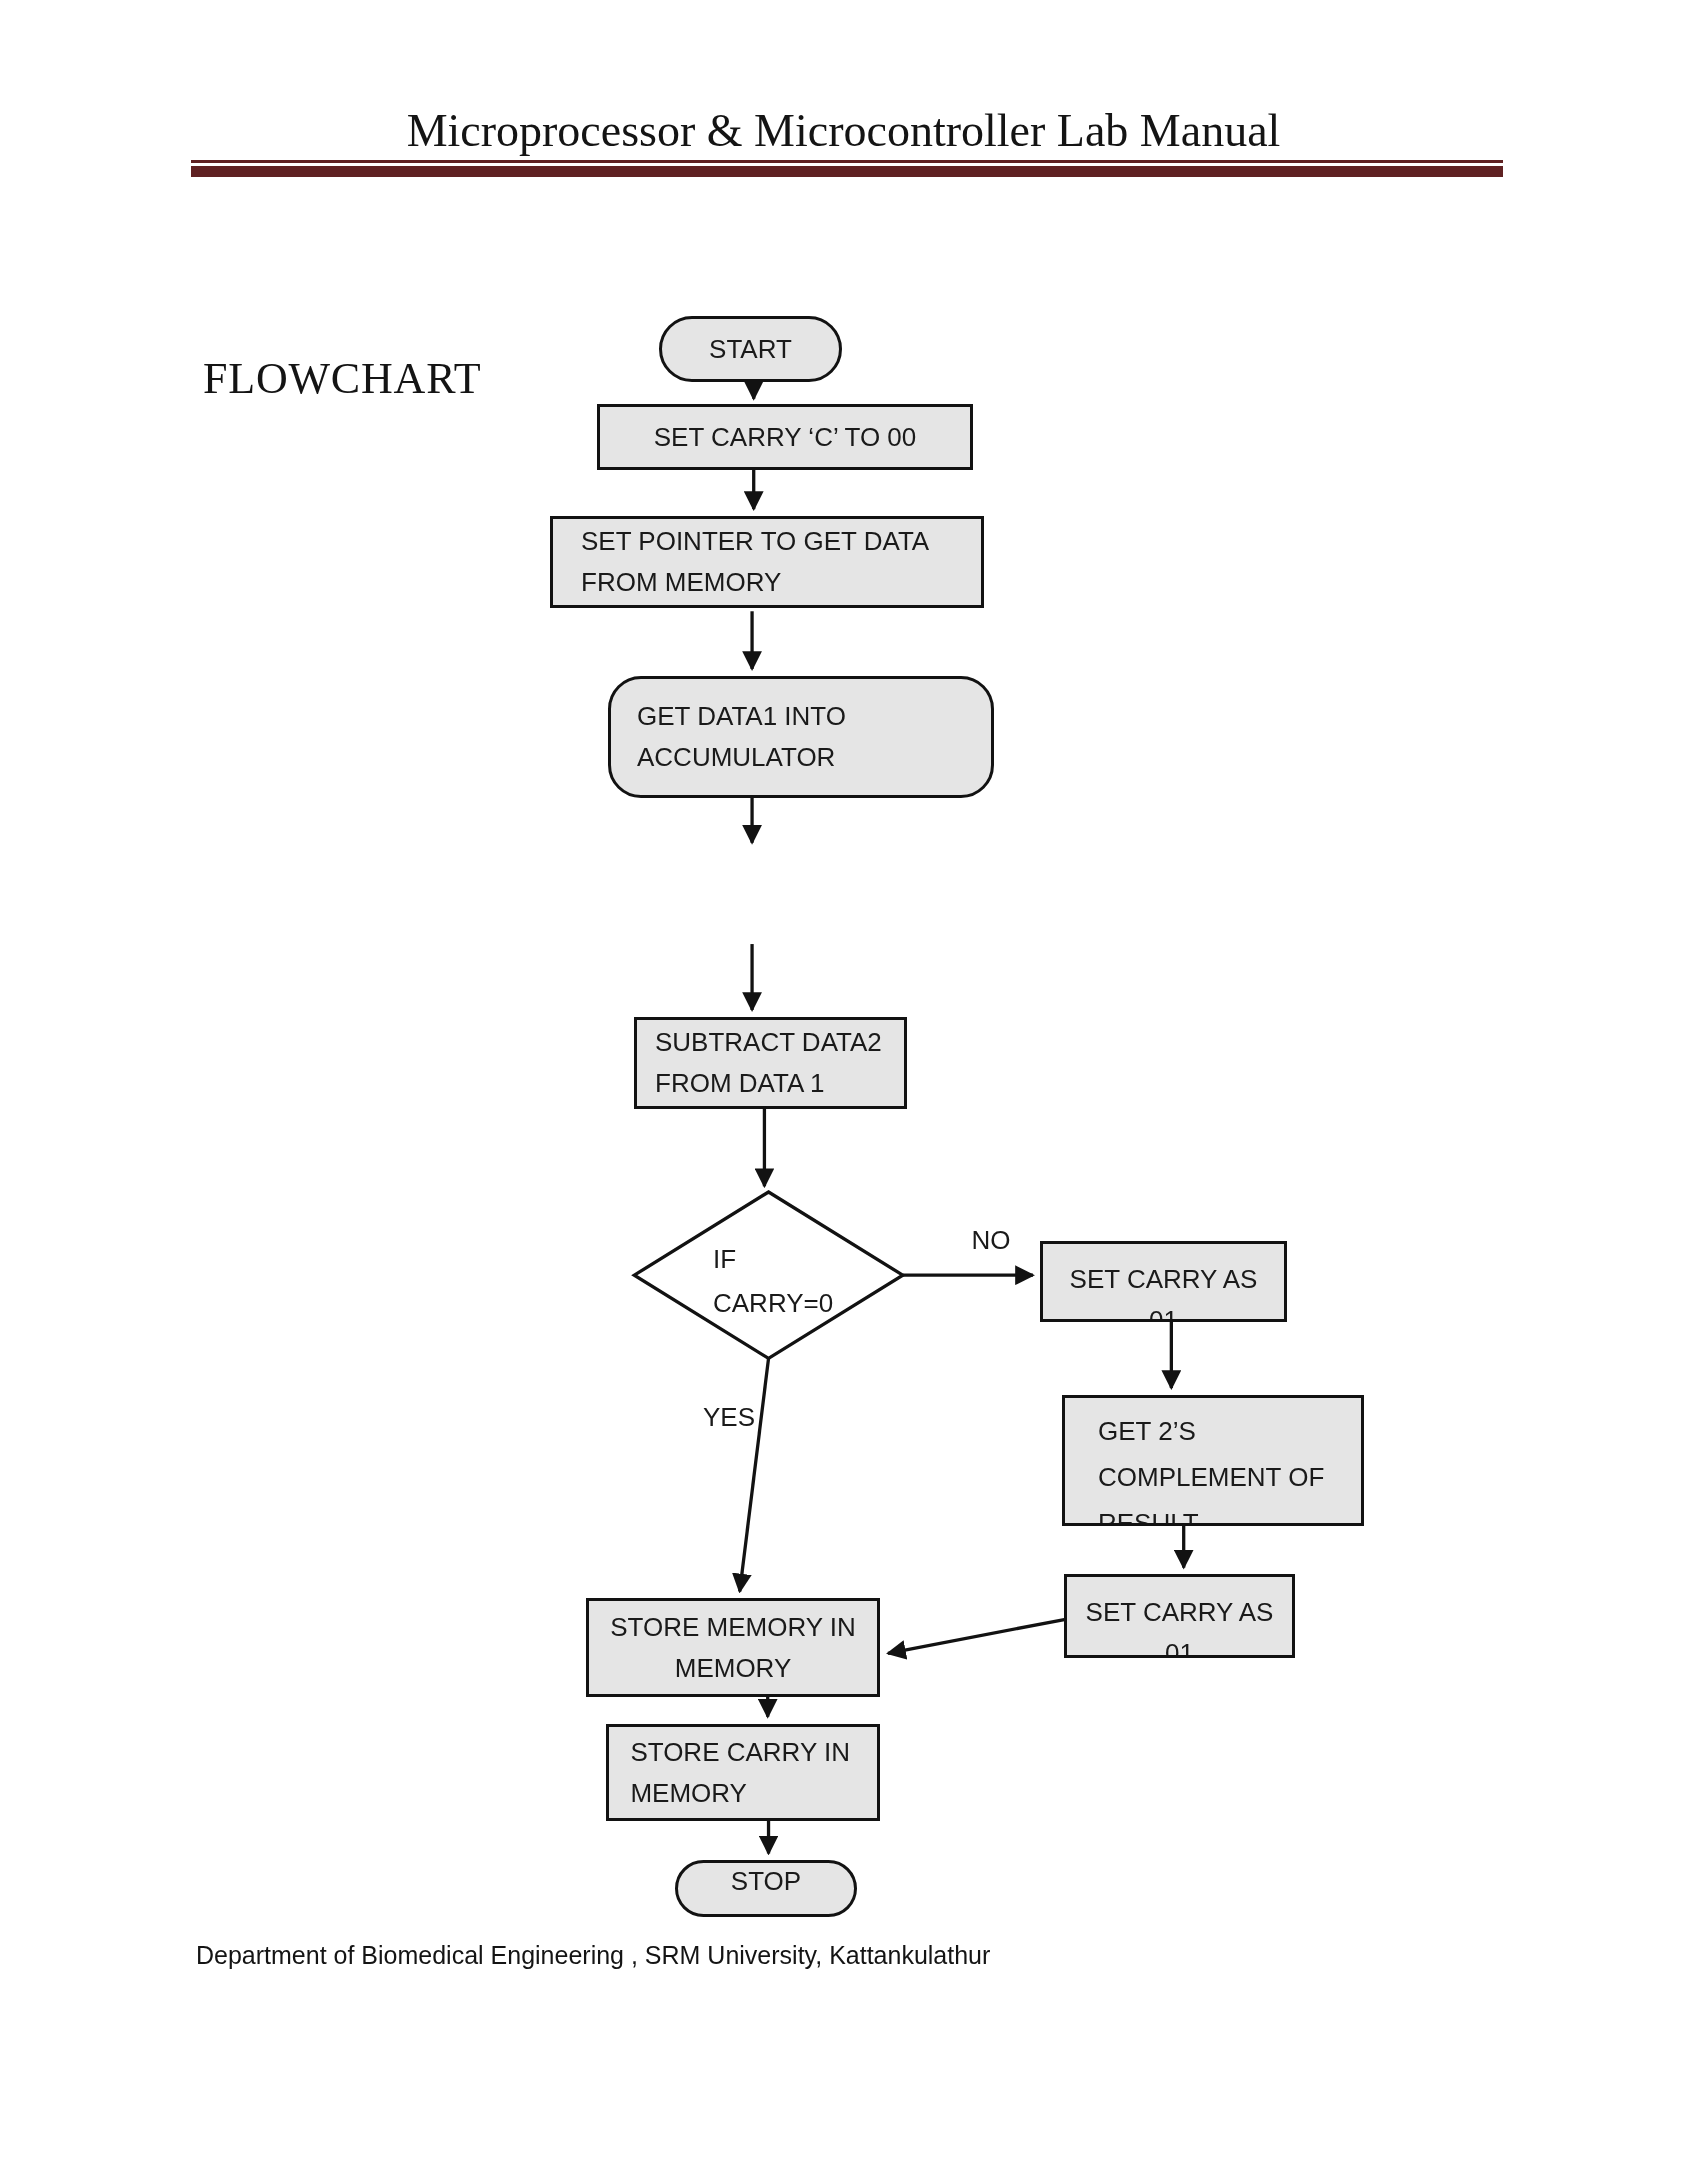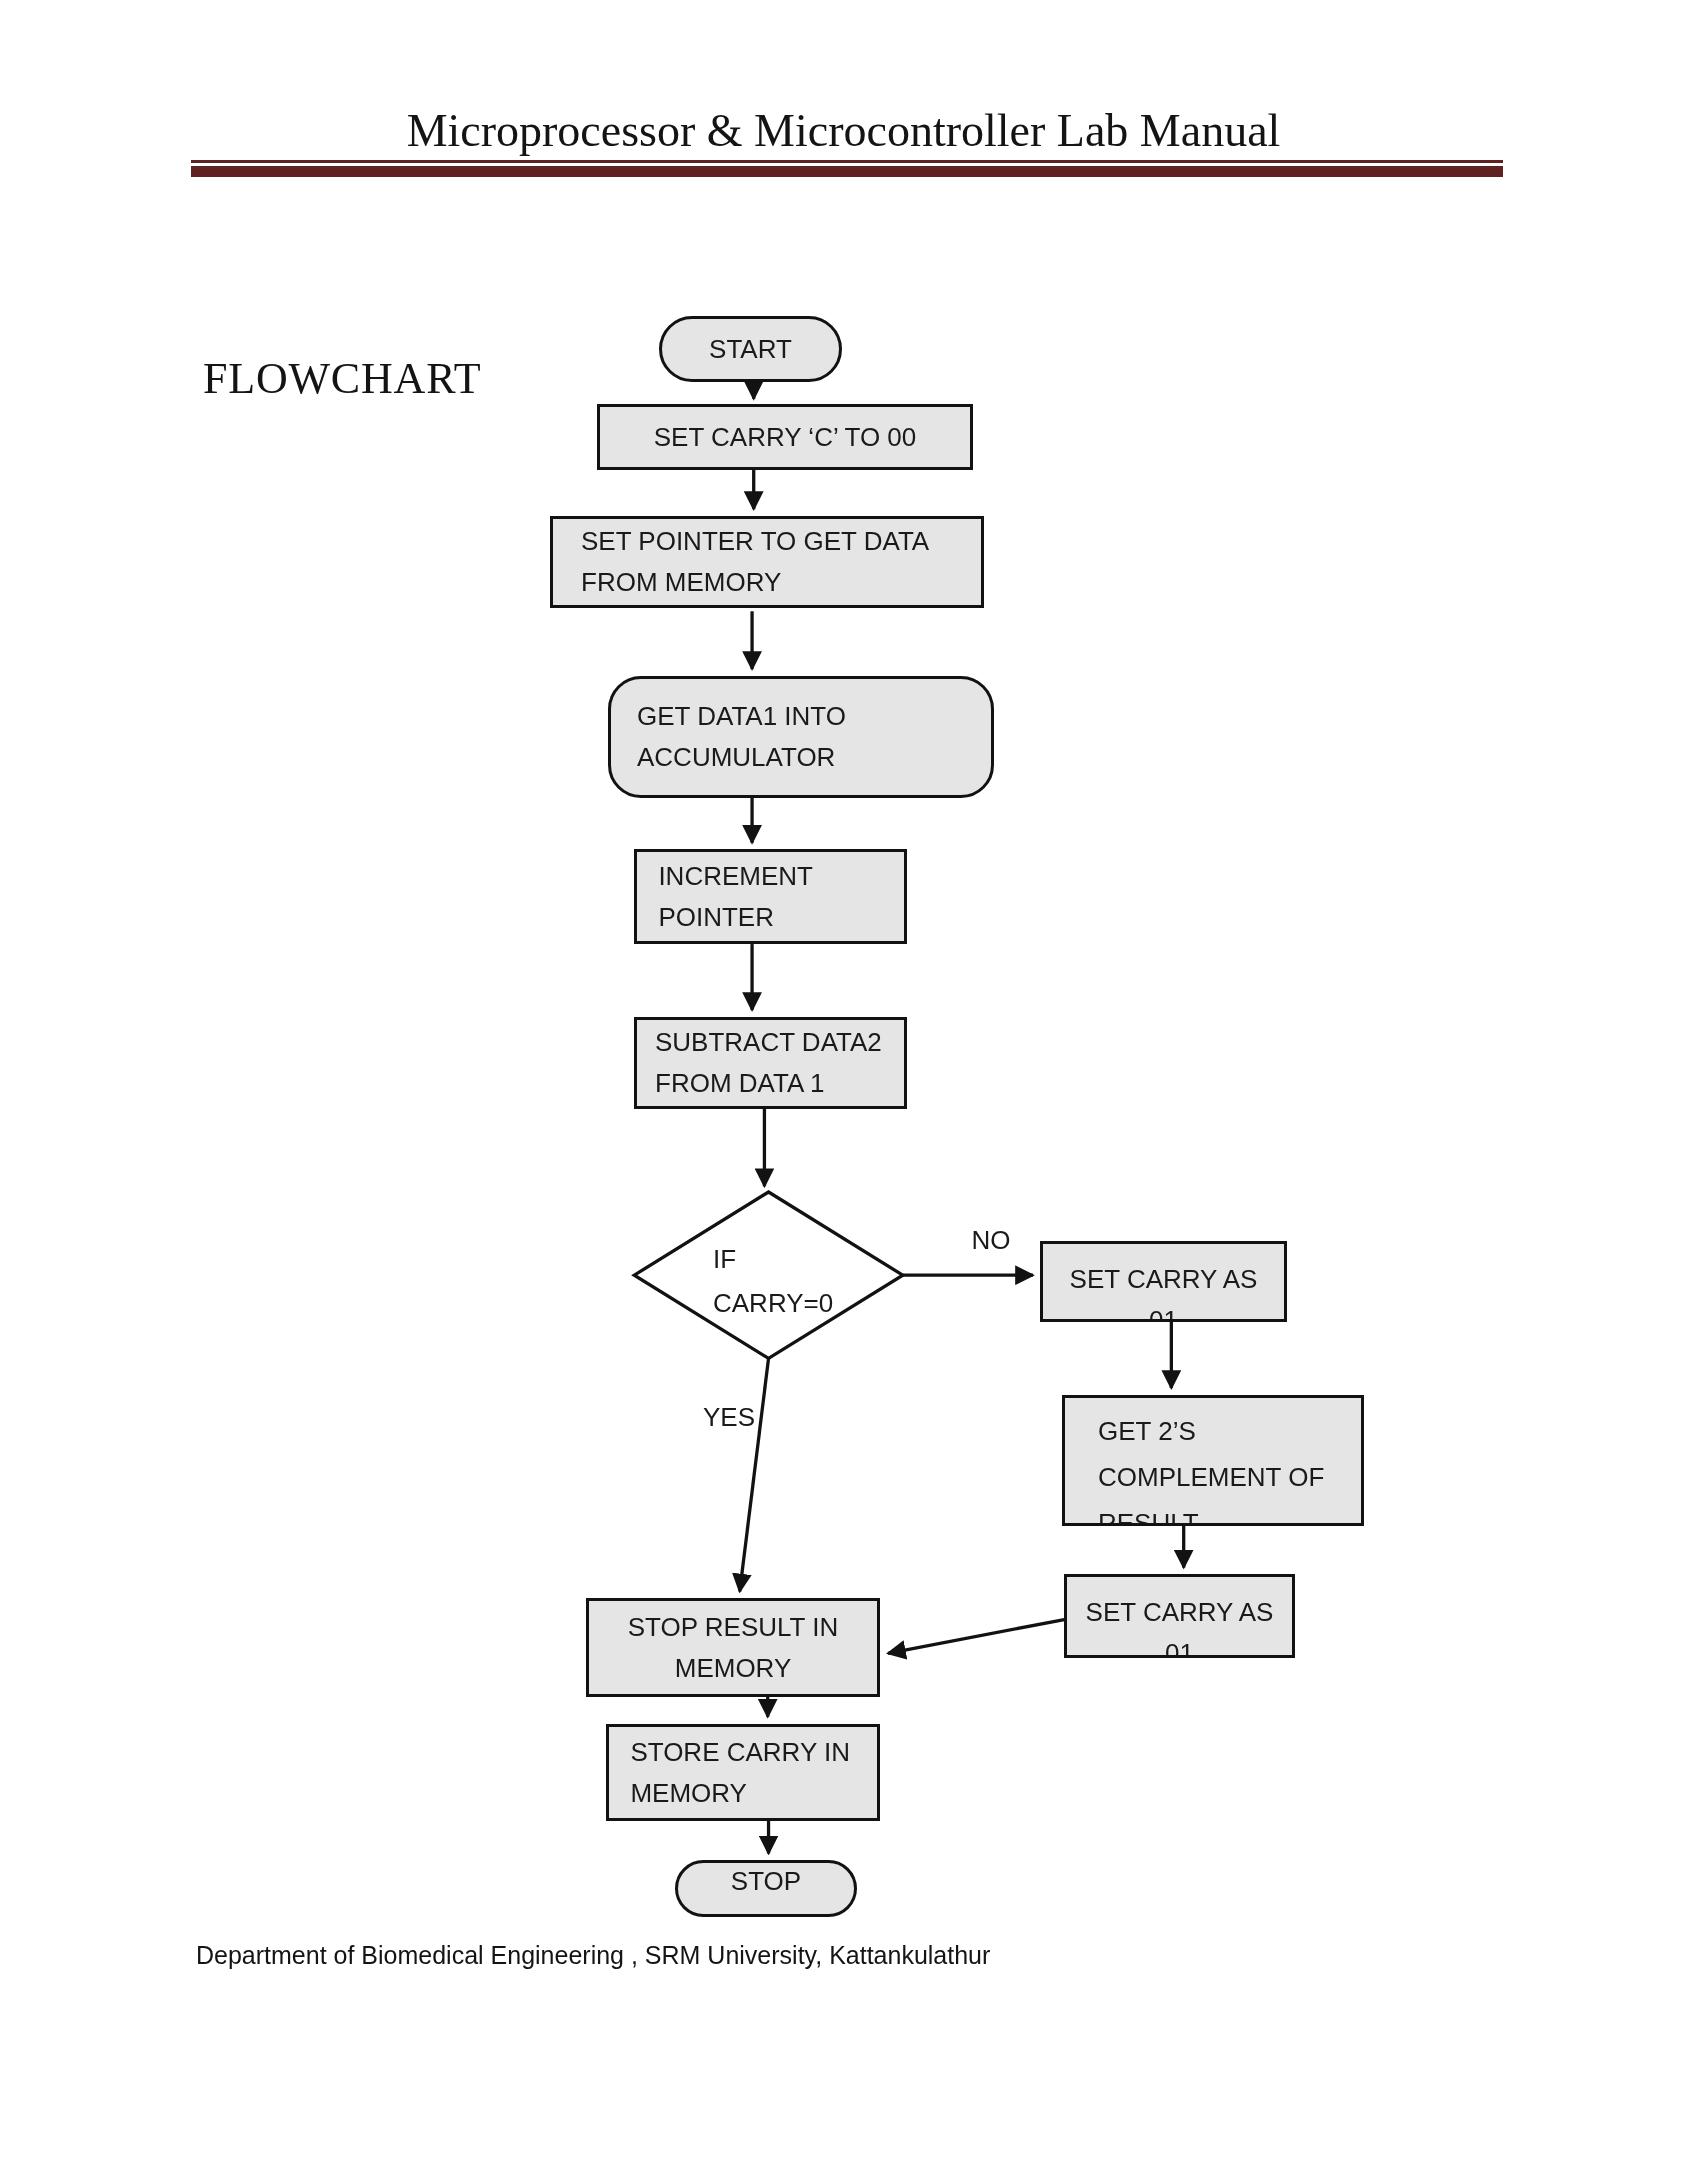--- a/index.html
+++ b/index.html
@@ -85,24 +85,20 @@
   <div class="shape v-center" style="left:550px;top:516px;width:434px;height:92px;padding-left:28px;">
     <div>SET POINTER TO GET DATA</div>
     <div>FROM MEMORY</div>
   </div>
 
   <div class="shape v-center" style="left:608px;top:676px;width:386px;height:122px;padding-left:26px;border-radius:33px;">
     <div>GET DATA1 INTO</div>
     <div>ACCUMULATOR</div>
   </div>
 
-  <div class="shape v-center" style="left:634px;top:849px;width:273px;height:95px;padding-left:21.4px;">
-    <div>INCREMENT</div>
-    <div>POINTER</div>
-  </div>
 
   <div class="shape v-center" style="left:634px;top:1017px;width:273px;height:92px;padding-left:18px;">
     <div>SUBTRACT DATA2</div>
     <div>FROM DATA 1</div>
   </div>
 
   <div class="label" style="left:713px;top:1237px;line-height:44px;">
     <div>IF</div>
     <div>CARRY=0</div>
   </div>
@@ -120,21 +116,21 @@
     <div>COMPLEMENT OF</div>
     <div>RESULT</div>
   </div>
 
   <div class="shape h-center" style="left:1064px;top:1574px;width:231px;height:84px;padding-top:15px;">
     <div>SET CARRY AS</div>
     <div>01</div>
   </div>
 
   <div class="shape v-center h-center" style="left:586px;top:1598px;width:294px;height:99px;">
-    <div>STOP RESULT IN</div>
+    <div>STORE MEMORY IN</div>
     <div>MEMORY</div>
   </div>
 
   <div class="shape v-center" style="left:606px;top:1724px;width:274px;height:97px;padding-left:21.4px;">
     <div>STORE CARRY IN</div>
     <div>MEMORY</div>
   </div>
 
   <div class="shape h-center" style="left:675px;top:1860px;width:182px;height:57px;border-radius:823px;line-height:36px;">
     <div>STOP</div>

